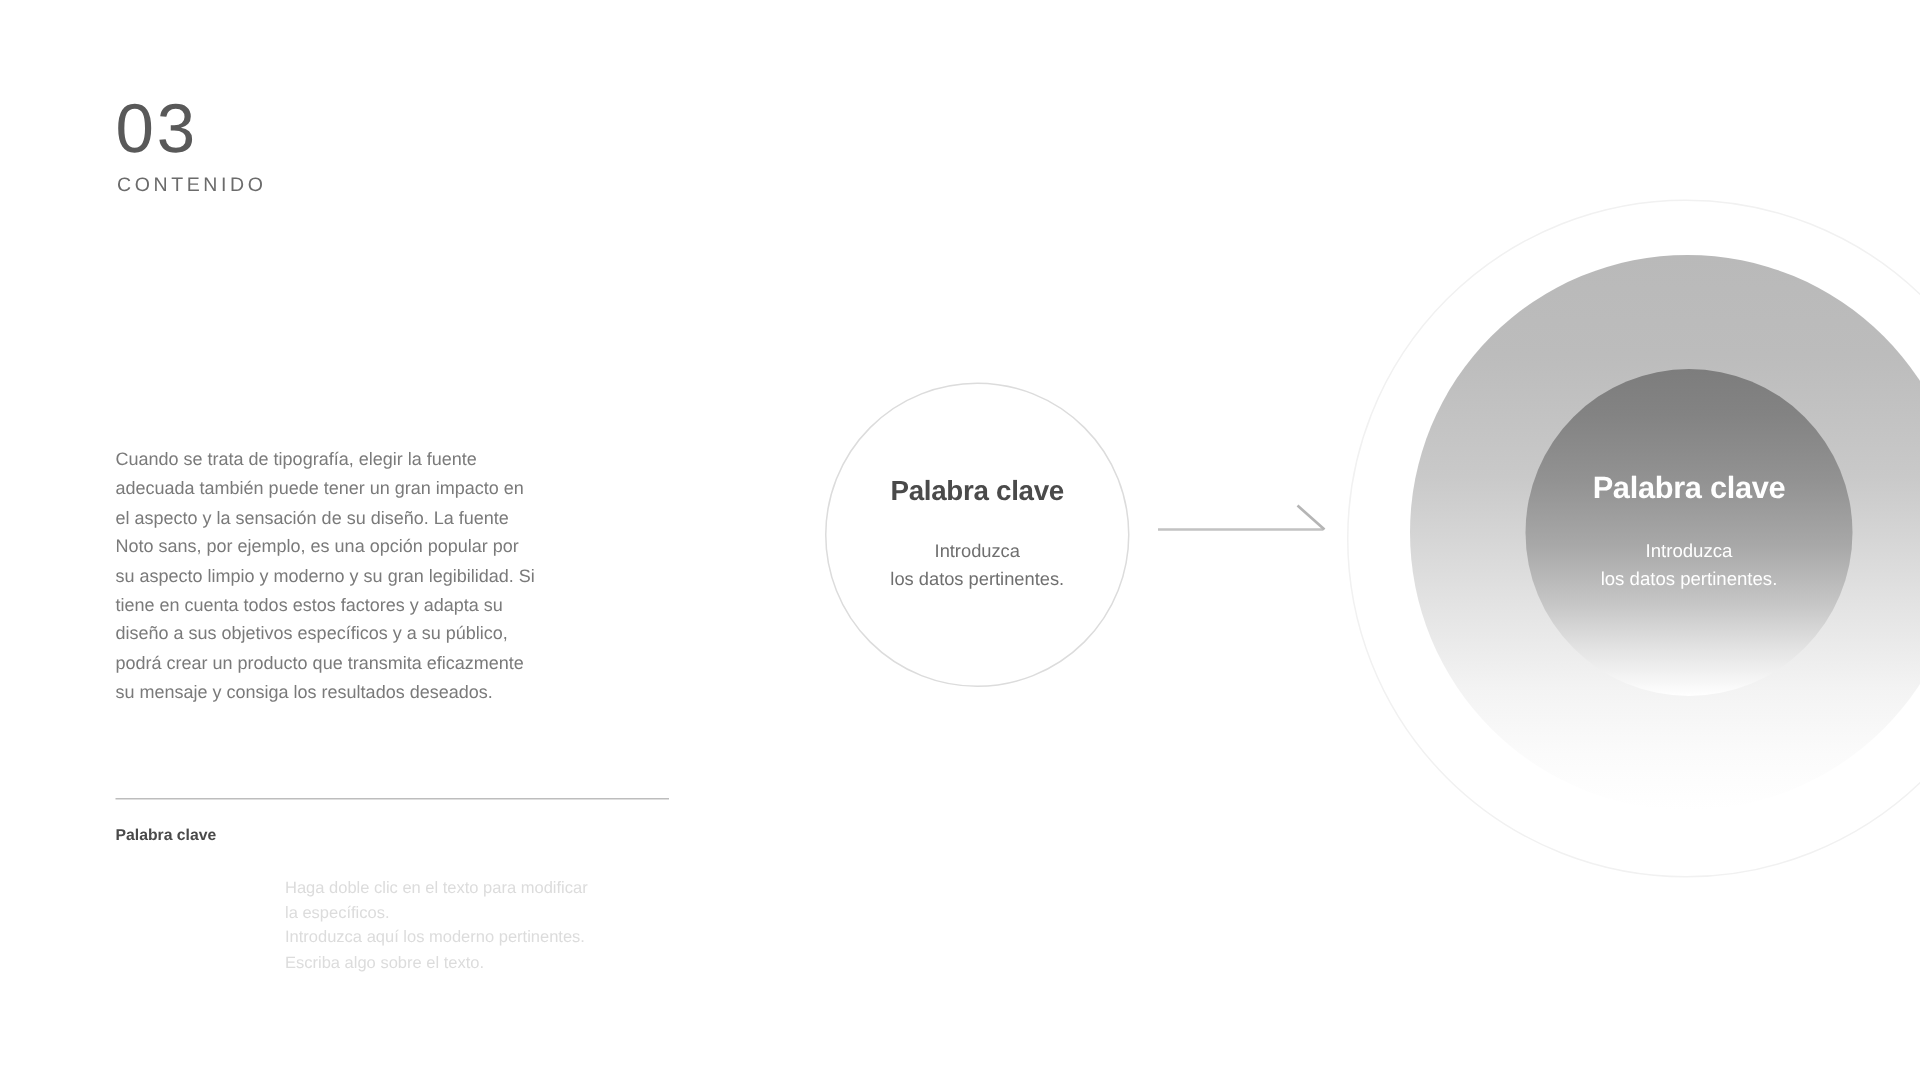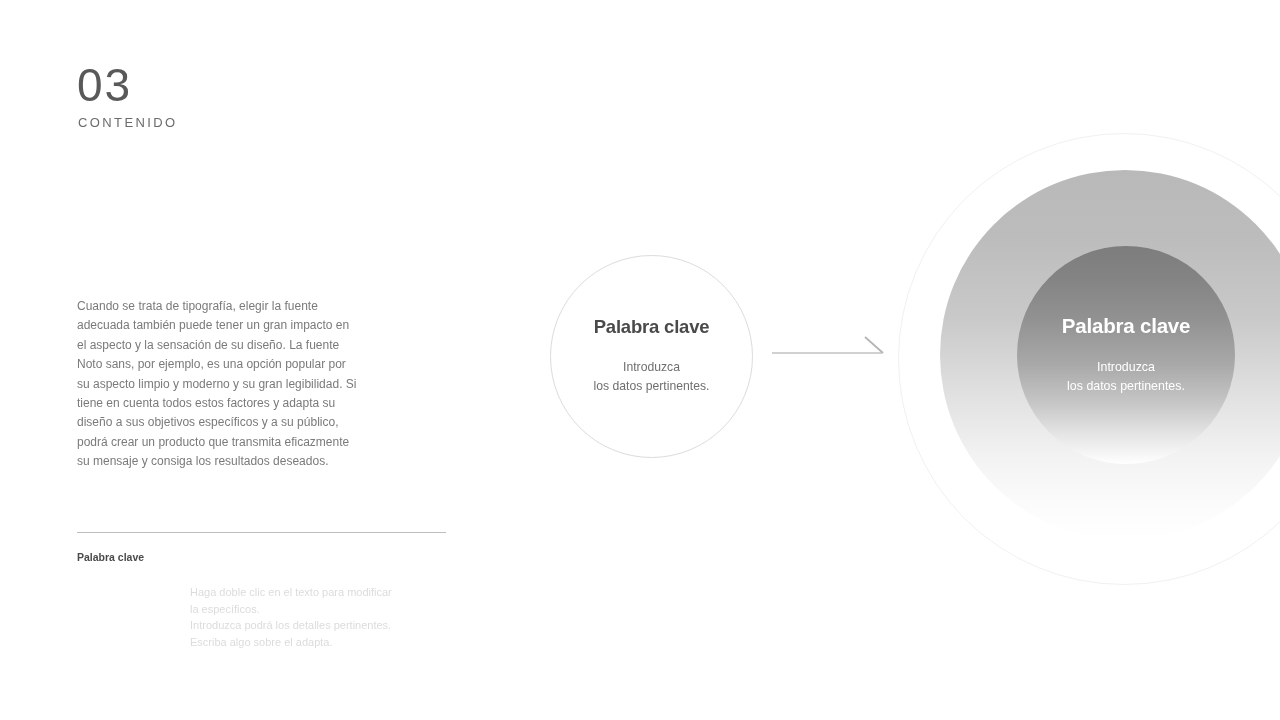--- a/index.html
+++ b/index.html
@@ -224,22 +224,22 @@
 
 
   <div class="body-copy">Cuando se trata de tipografía, elegir la fuente adecuada también puede tener un gran impacto en el aspecto y la sensación de su diseño. La fuente Noto sans, por ejemplo, es una opción popular por su aspecto limpio y moderno y su gran legibilidad. Si tiene en cuenta todos estos factores y adapta su diseño a sus objetivos específicos y a su público, podrá crear un producto que transmita eficazmente su mensaje y consiga los resultados deseados.</div>
 
   <div class="divider"></div>
 
   <div class="kv-label">Palabra clave</div>
   <div class="kv-value">
     <div>Haga doble clic en el texto para modificar</div>
     <div>la específicos.</div>
-    <div>Introduzca podrá los detalles pertinentes.</div>
-    <div>Escriba algo sobre el adapta.</div>
+    <div>Introduzca aquí los moderno pertinentes.</div>
+    <div>Escriba algo sobre el texto.</div>
   </div>
 
   <div class="circle-outline">
     <div class="c-title">Palabra clave</div>
     <div class="c-sub">
       <div>Introduzca</div>
       <div>los datos pertinentes.</div>
     </div>
   </div>
 

